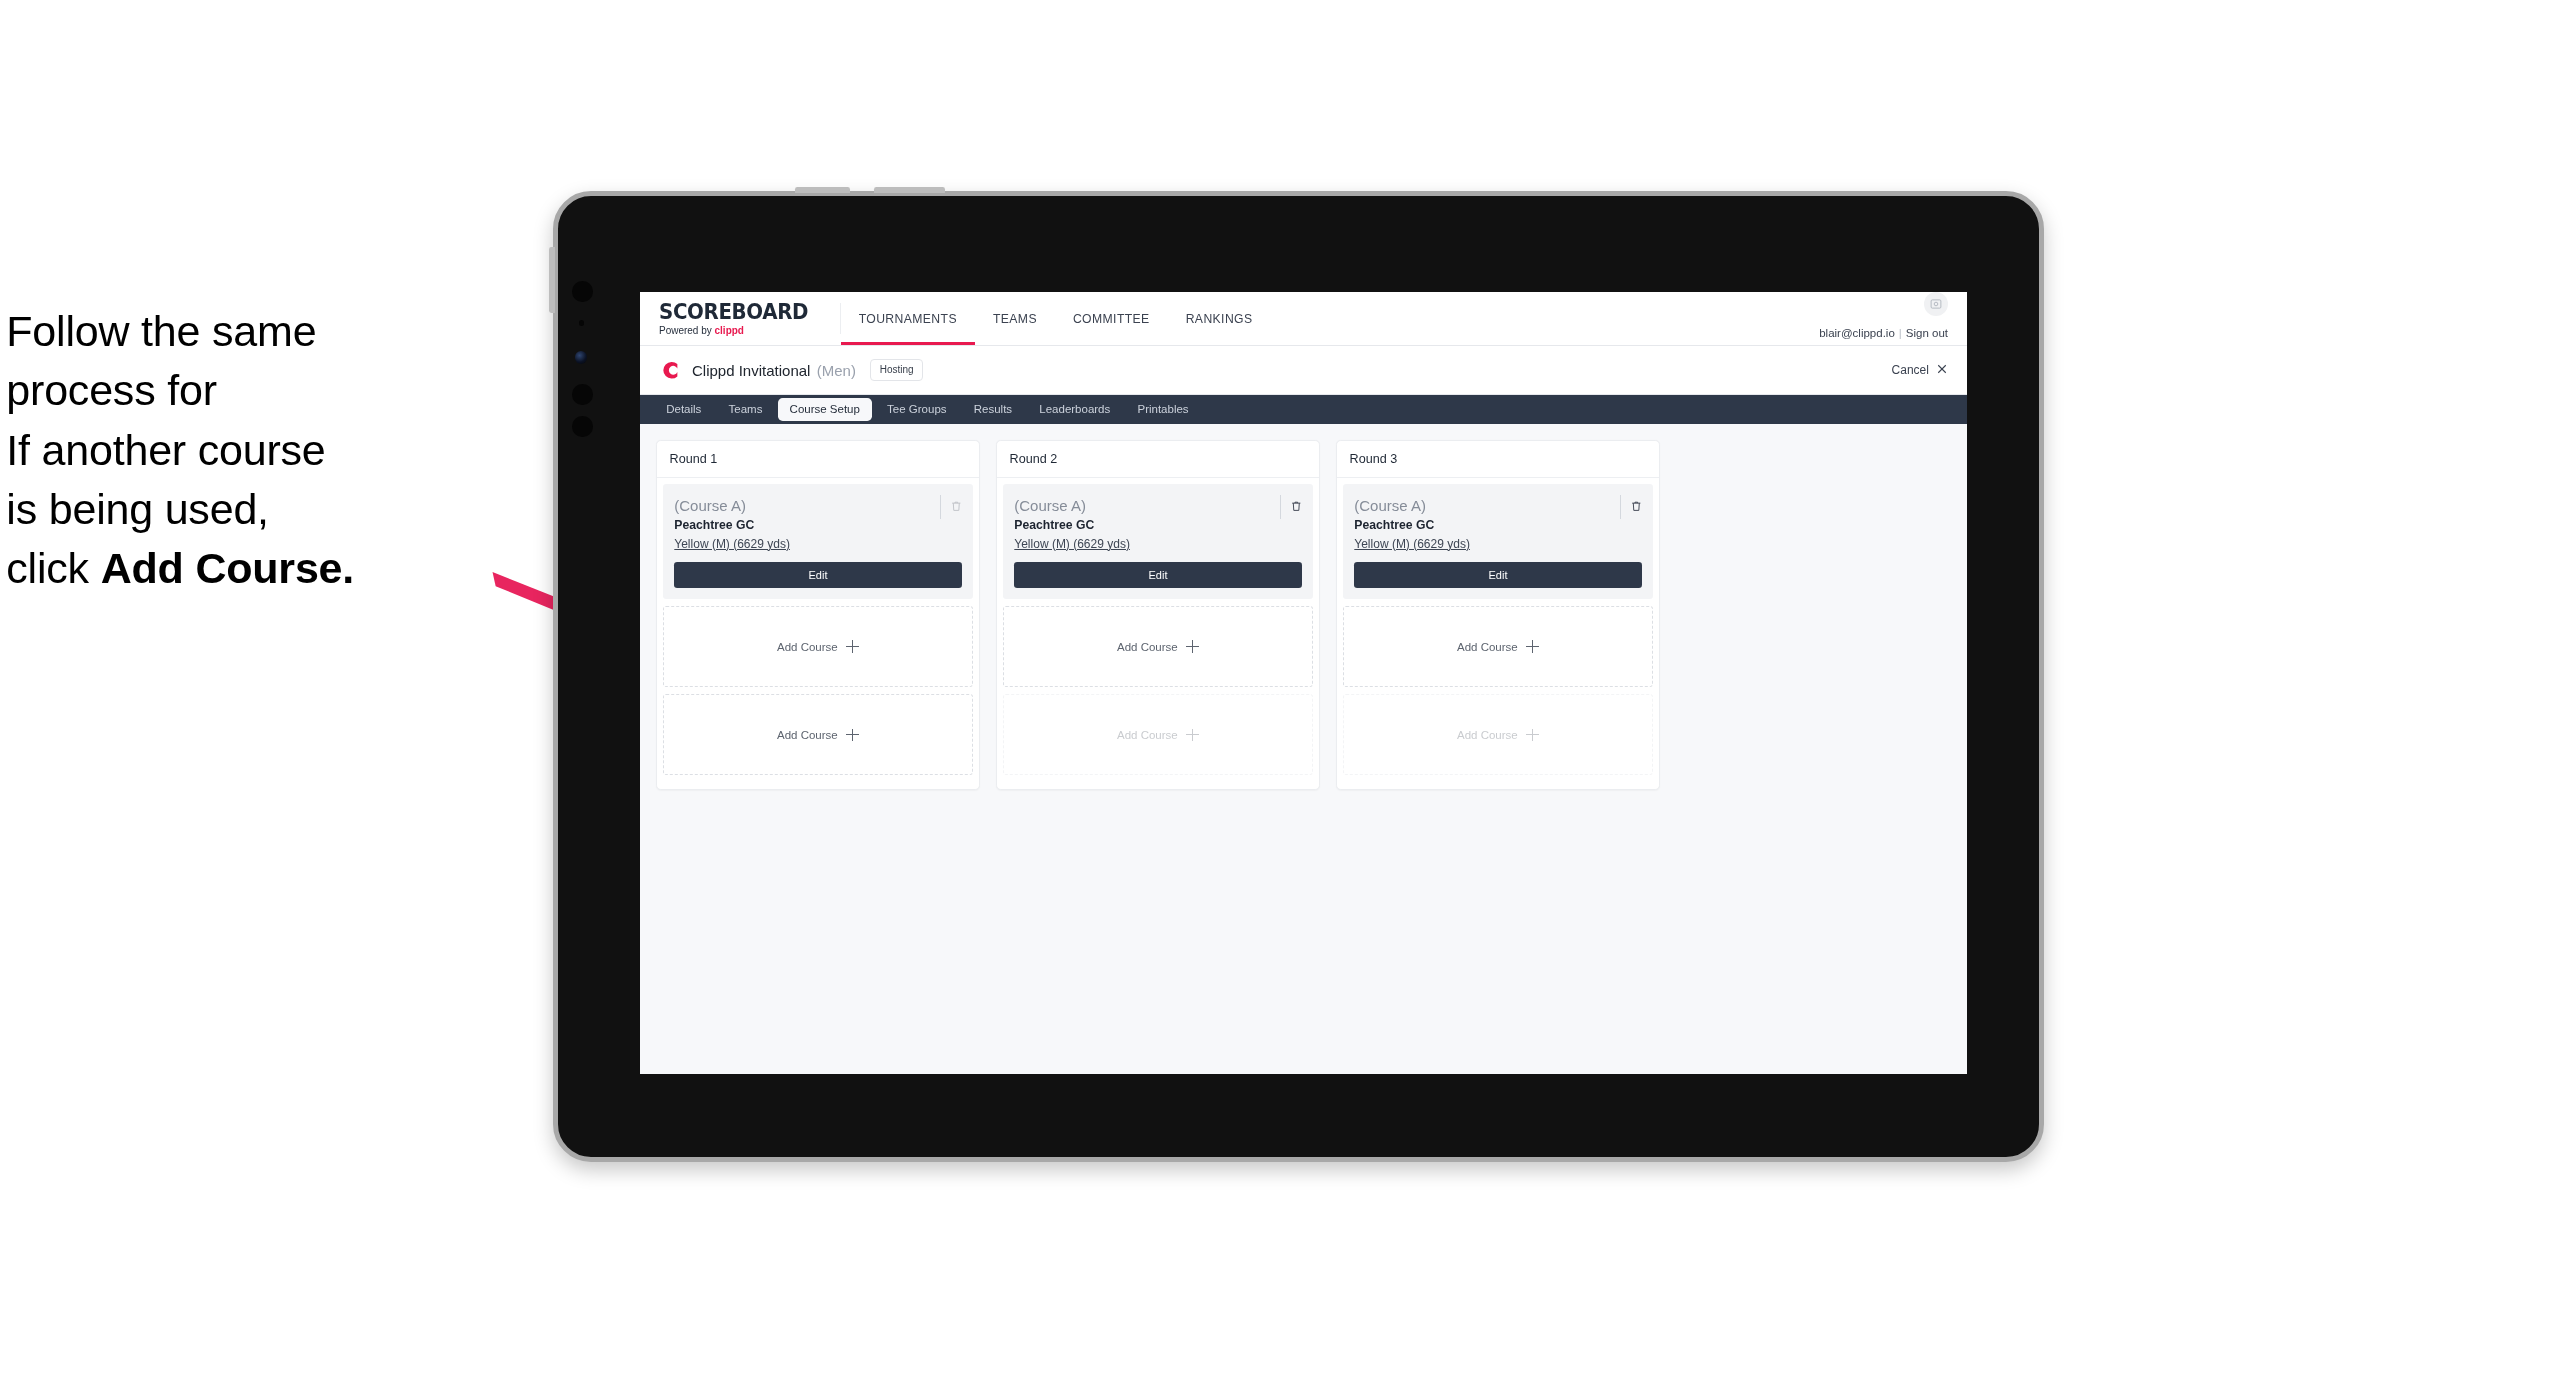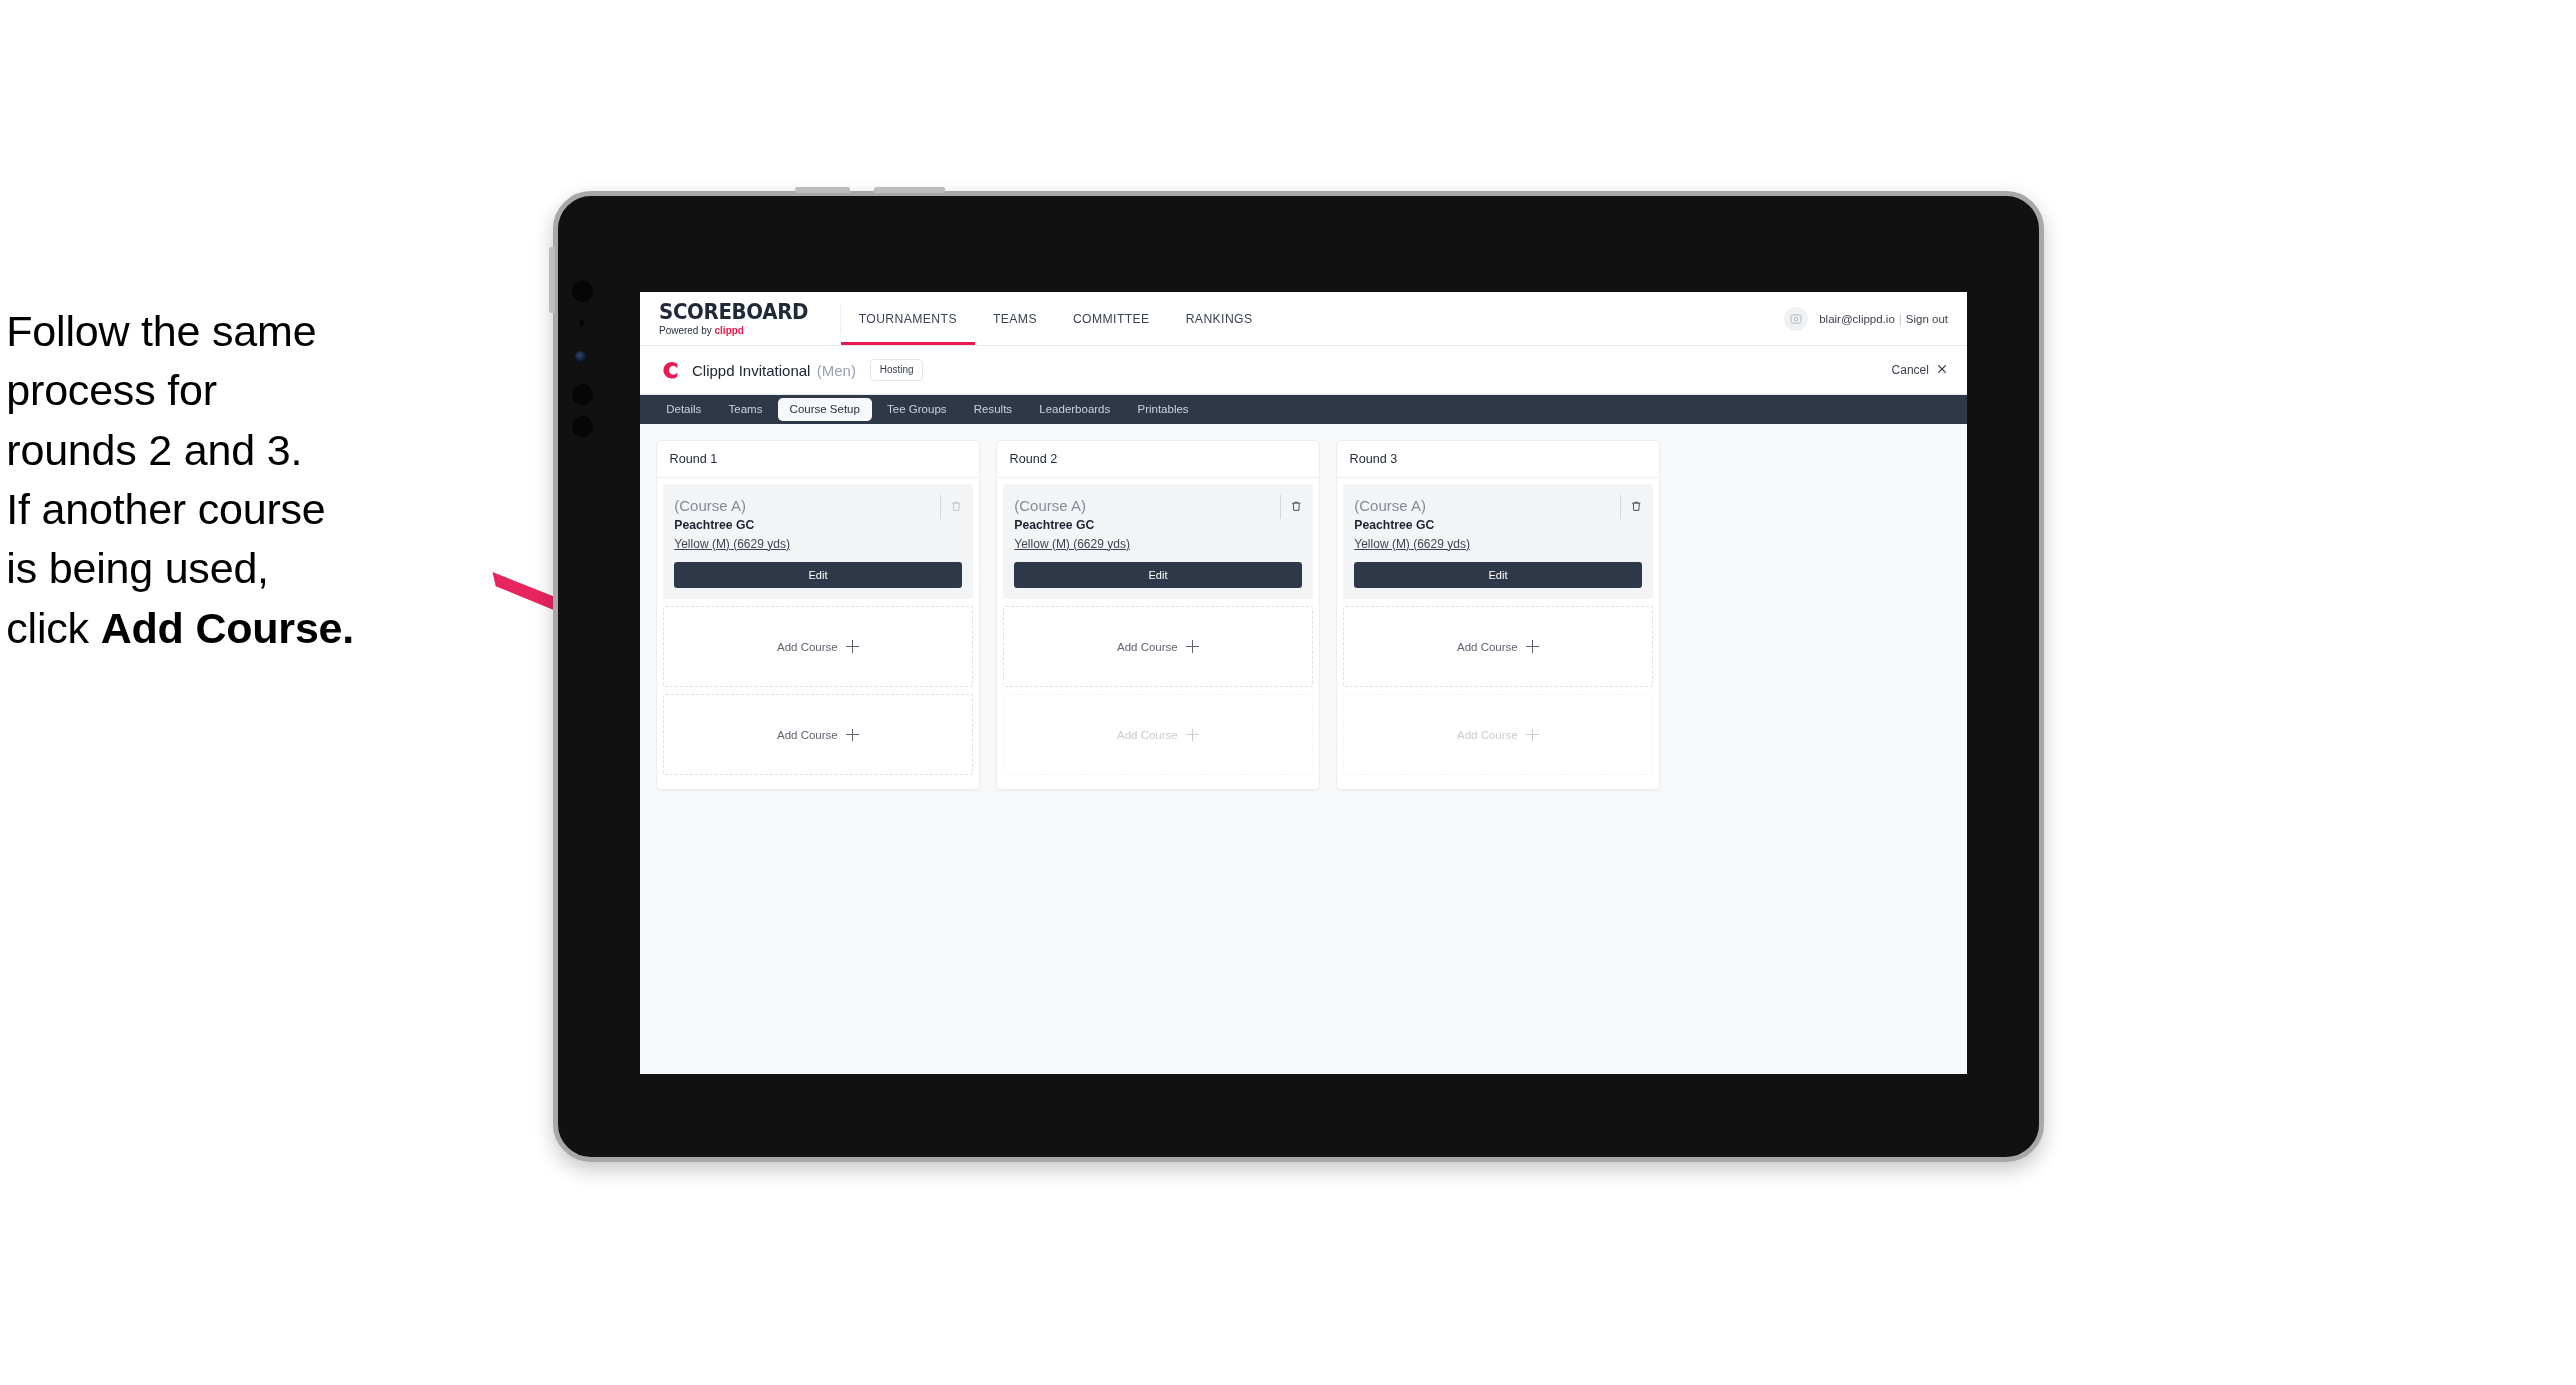--- a/index.html
+++ b/index.html
@@ -86,22 +86,22 @@
   .topnav-item {
     display: flex; align-items: center; padding: 0 18px;
     font-size: 12.2px; color: #3b4250; letter-spacing: 0.4px;
     position: relative; cursor: pointer; white-space: nowrap;
   }
   .topnav-item.active::after {
     content: ""; position: absolute; left: 0; right: 0; bottom: 0;
     height: 2.8px; background: #e8194f;
   }
   #topnav-right {
-    margin-left: auto; display: flex; align-items: center;
-    padding-right: 19px; gap: 11px;
+    margin-left: auto; display: flex; align-items: flex-end;
+    padding-right: 19px; gap: 11px; flex-direction: column;
   }
   #avatar {
     width: 24px; height: 24px; border-radius: 50%;
     background: #f0f1f3; display:flex; align-items:center; justify-content:center;
   }
   #avatar svg { display:block; }
   #account-text { font-size: 11.5px; color: #3b4250; }
   #account-text .sep { color: #b9bec7; margin: 0 4px; }
   #signout { cursor: pointer; }
 
@@ -197,21 +197,20 @@
   .plus::after  { top: 0; bottom: 0; left: 5.5px; width: 1.4px; }
 </style>
 </head>
 <body>
 
 <div id="stage">
 
   <div id="caption">
     <div>Follow the same</div>
     <div>process for</div>
-    <div>rounds 2 and 3.</div>
     <div>If another course</div>
     <div>is being used,</div>
     <div><span>click </span><span class="bold">Add Course.</span></div>
   </div>
 
   <svg id="arrow" viewBox="0 0 460 230">
     <g fill="#e8255f">
       <polygon points="64,44 68,62 360,182 366,164"></polygon>
       <polygon points="330,112 400,190 282,196"></polygon>
     </g>

